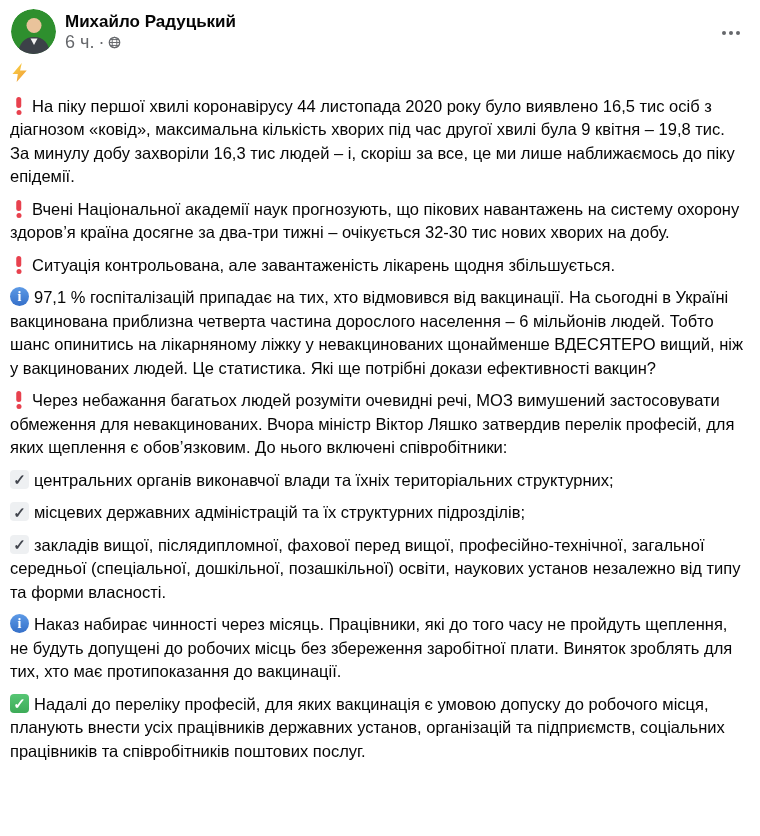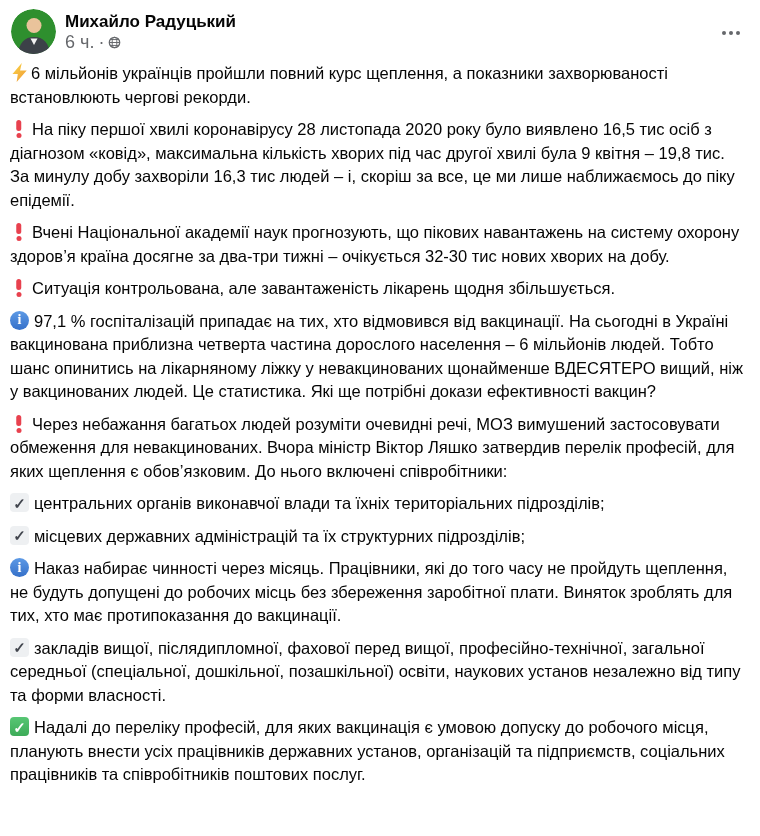--- a/index.html
+++ b/index.html
@@ -100,47 +100,47 @@
     </div>
     <button class="menu" aria-label="Actions">
       <span class="dot"></span>
       <span class="dot"></span>
       <span class="dot"></span>
     </button>
   </header>
 
   <div class="post-body">
     <p>
-      <span class="emoji" data-icon="zap"></span><span>6 мільйонів українців пройшли повний курс щеплення, а показники захворюваності встановлюють чергові рекорди.</span>
+      <span class="emoji" data-icon="zap"></span>
     </p>
     <p>
-      <span class="emoji" data-icon="red-exclamation"></span><span>На піку першої хвилі коронавірусу 28 листопада 2020 року було виявлено 16,5 тис осіб з діагнозом «ковід», максимальна кількість хворих під час другої хвилі була 9 квітня – 19,8 тис. За минулу добу захворіли 16,3 тис людей – і, скоріш за все, це ми лише наближаємось до піку епідемії.</span>
+      <span class="emoji" data-icon="red-exclamation"></span><span>На піку першої хвилі коронавірусу 44 листопада 2020 року було виявлено 16,5 тис осіб з діагнозом «ковід», максимальна кількість хворих під час другої хвилі була 9 квітня – 19,8 тис. За минулу добу захворіли 16,3 тис людей – і, скоріш за все, це ми лише наближаємось до піку епідемії.</span>
     </p>
     <p>
       <span class="emoji" data-icon="red-exclamation"></span><span>Вчені Національної академії наук прогнозують, що пікових навантажень на систему охорону здоров’я країна досягне за два-три тижні – очікується 32-30 тис нових хворих на добу.</span>
     </p>
     <p>
       <span class="emoji" data-icon="red-exclamation"></span><span>Ситуація контрольована, але завантаженість лікарень щодня збільшується.</span>
     </p>
     <p>
       <span class="emoji" data-icon="info"></span><span>97,1 % госпіталізацій припадає на тих, хто відмовився від вакцинації. На сьогодні в Україні вакцинована приблизна четверта частина дорослого населення – 6 мільйонів людей. Тобто шанс опинитись на лікарняному ліжку у невакцинованих щонайменше ВДЕСЯТЕРО вищий, ніж у вакцинованих людей. Це статистика. Які ще потрібні докази ефективності вакцин?</span>
     </p>
     <p>
       <span class="emoji" data-icon="red-exclamation"></span><span>Через небажання багатьох людей розуміти очевидні речі, МОЗ вимушений застосовувати обмеження для невакцинованих. Вчора міністр Віктор Ляшко затвердив перелік професій, для яких щеплення є обов’язковим. До нього включені співробітники:</span>
     </p>
     <p>
-      <span class="emoji" data-icon="gray-check"></span><span>центральних органів виконавчої влади та їхніх територіальних підрозділів;</span>
+      <span class="emoji" data-icon="gray-check"></span><span>центральних органів виконавчої влади та їхніх територіальних структурних;</span>
     </p>
     <p>
       <span class="emoji" data-icon="gray-check"></span><span>місцевих державних адміністрацій та їх структурних підрозділів;</span>
     </p>
     <p>
-      <span class="emoji" data-icon="info"></span><span>Наказ набирає чинності через місяць. Працівники, які до того часу не пройдуть щеплення, не будуть допущені до робочих місць без збереження заробітної плати. Виняток зроблять для тих, хто має протипоказання до вакцинації.</span>
+      <span class="emoji" data-icon="gray-check"></span><span>закладів вищої, післядипломної, фахової перед вищої, професійно-технічної, загальної середньої (спеціальної, дошкільної, позашкільної) освіти, наукових установ незалежно від типу та форми власності.</span>
     </p>
     <p>
-      <span class="emoji" data-icon="gray-check"></span><span>закладів вищої, післядипломної, фахової перед вищої, професійно-технічної, загальної середньої (спеціальної, дошкільної, позашкільної) освіти, наукових установ незалежно від типу та форми власності.</span>
+      <span class="emoji" data-icon="info"></span><span>Наказ набирає чинності через місяць. Працівники, які до того часу не пройдуть щеплення, не будуть допущені до робочих місць без збереження заробітної плати. Виняток зроблять для тих, хто має протипоказання до вакцинації.</span>
     </p>
     <p>
       <span class="emoji" data-icon="green-check"></span><span>Надалі до переліку професій, для яких вакцинація є умовою допуску до робочого місця, планують внести усіх працівників державних установ, організацій та підприємств, соціальних працівників та співробітників поштових послуг.</span>
     </p>
   </div>
 
 </div>
 
 </body></html>

